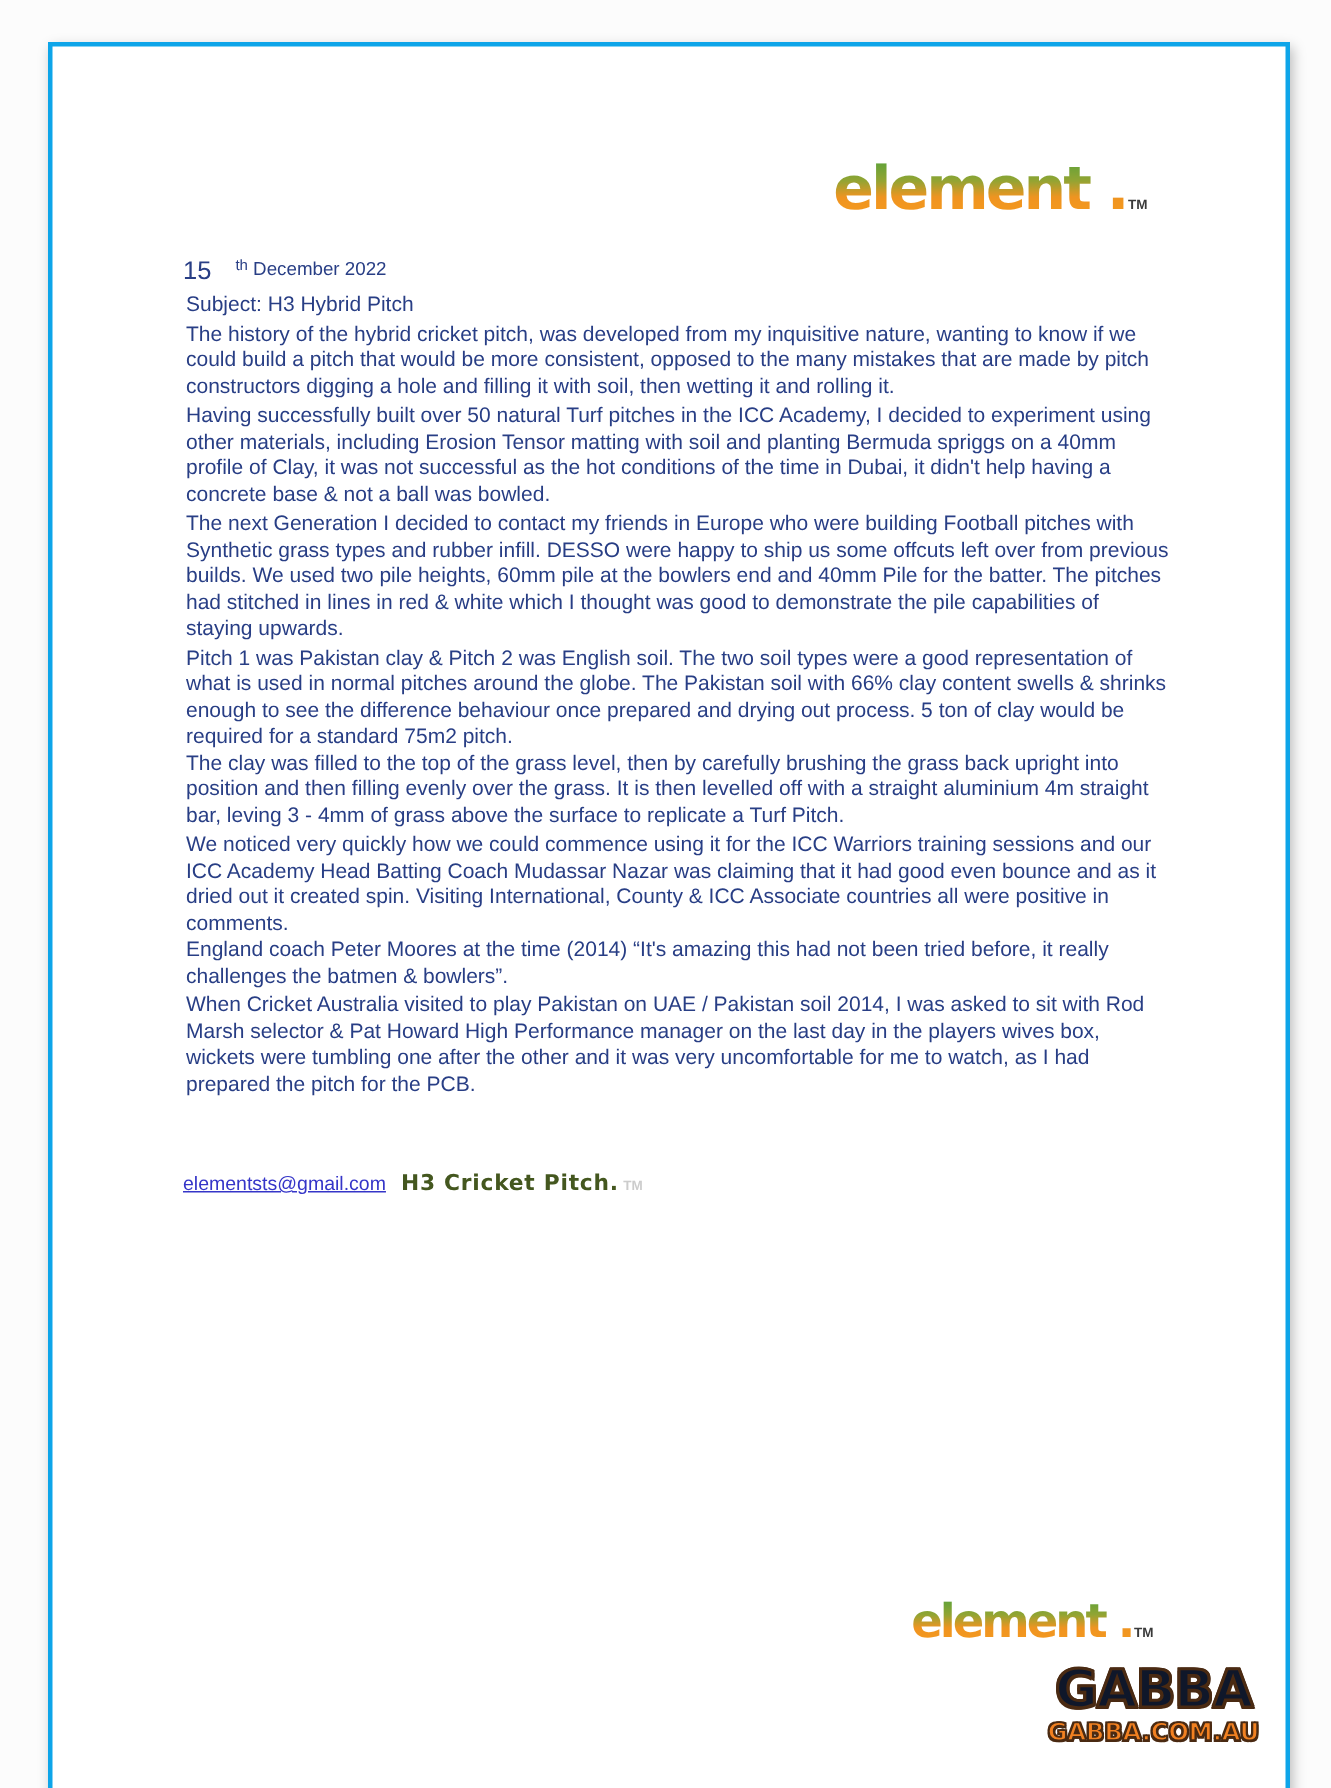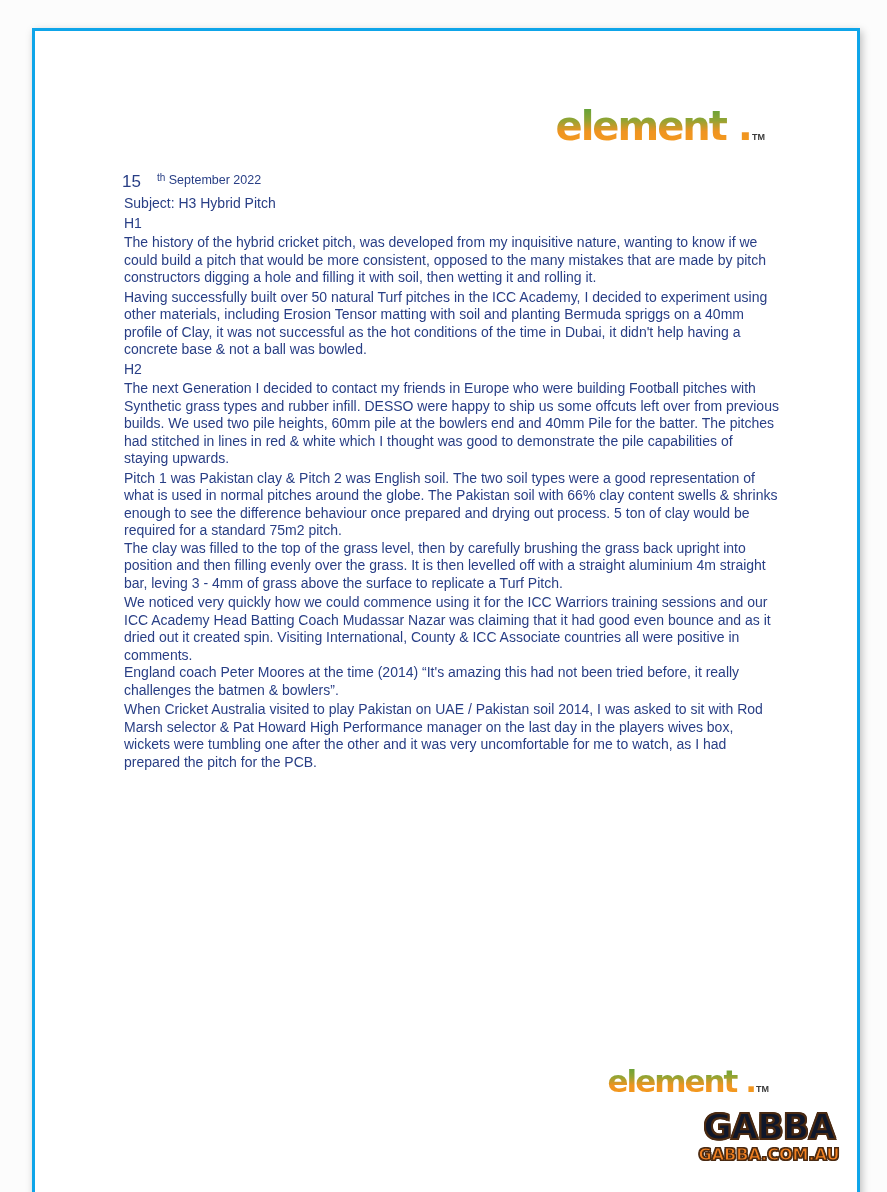--- a/index.html
+++ b/index.html
@@ -81,40 +81,41 @@
     <span class="logo-word">element .</span><span class="logo-tm">TM</span>
   </div>
 
   <div class="element-logo logo-bottom">
     <span class="logo-word">element .</span><span class="logo-tm">TM</span>
   </div>
 
   <div class="content">
 
     <div class="date-line">
-      <span class="date-day">15</span><span class="date-sup">th</span><span class="date-rest"> September 2022</span>
+      <span class="date-day">15</span><span class="date-sup">th</span><span class="date-rest"> December 2022</span>
     </div>
 
     <p class="subject">Subject: H3 Hybrid Pitch</p>
 
 
-    <p class="sec-heading gap-lg">H1</p>
     <p class="gap-p0">The history of the hybrid cricket pitch, was developed from my inquisitive nature, wanting to know if we could build a pitch that would be more consistent, opposed to the many mistakes that are made by pitch constructors digging a hole and filling it with soil, then wetting it and rolling it.</p>
     <p class="gap-sm">Having successfully built over 50 natural Turf pitches in the ICC Academy, I decided to experiment using other materials, including Erosion Tensor matting with soil and planting Bermuda spriggs on a 40mm profile of Clay, it was not successful as the hot conditions of the time in Dubai, it didn't help having a concrete base &amp; not a ball was bowled.</p>
 
-    <p class="sec-heading gap-xs">H2</p>
     <p class="gap-p0">The next Generation I decided to contact my friends in Europe who were building Football pitches with Synthetic grass types and rubber infill. DESSO were happy to ship us some offcuts left over from previous builds. We used two pile heights, 60mm pile at the bowlers end and 40mm Pile for the batter. The pitches had stitched in lines in red &amp; white which I thought was good to demonstrate the pile capabilities of staying upwards.</p>
     <p class="gap-sm">Pitch 1 was Pakistan clay &amp; Pitch 2 was English soil. The two soil types were a good representation of what is used in normal pitches around the globe. The Pakistan soil with 66% clay content swells &amp; shrinks enough to see the difference behaviour once prepared and drying out process. 5 ton of clay would be required for a standard 75m2 pitch.
 The clay was filled to the top of the grass level, then by carefully brushing the grass back upright into position and then filling evenly over the grass. It is then levelled off with a straight aluminium 4m straight bar, leving 3 - 4mm of grass above the surface to replicate a Turf Pitch.</p>
     <p class="gap-md">We noticed very quickly how we could commence using it for the ICC Warriors training sessions and our ICC Academy Head Batting Coach Mudassar Nazar was claiming that it had good even bounce and as it dried out it created spin. Visiting International, County &amp; ICC Associate countries all were positive in comments.
  England coach Peter Moores at the time (2014) “It's amazing this had not been tried before, it really challenges the batmen &amp; bowlers”.</p>
 
     <p class="gap-p0">When Cricket Australia visited to play Pakistan on UAE / Pakistan soil 2014, I was asked to sit with Rod Marsh selector &amp; Pat Howard High Performance manager on the last day in the players wives box, wickets were tumbling one after the other and it was very uncomfortable for me to watch, as I had prepared the pitch for the PCB.</p>
 
     <div class="footer">
+      <div class="footer-line2">
+        <span class="email-link">elementsts@gmail.com</span><span class="brand-line">H3 Cricket Pitch.</span><span class="brand-tm">TM</span>
+      </div>
     </div>
 
   </div>
 </div>
 
 <div class="gabba">
   <div class="gabba-line1">GABBA</div>
   <div class="gabba-line2">GABBA.COM.AU</div>
 </div>
 

